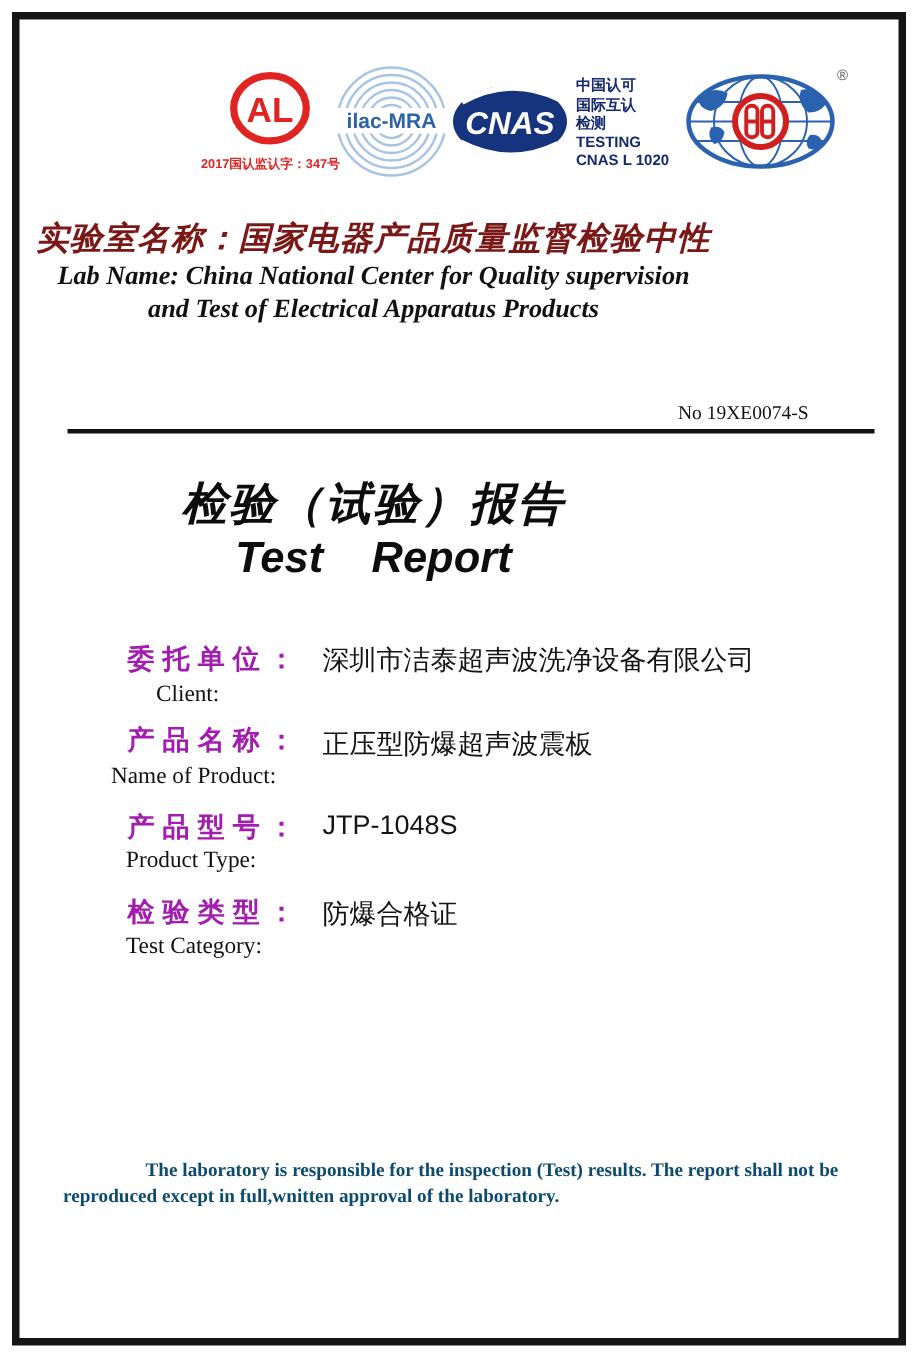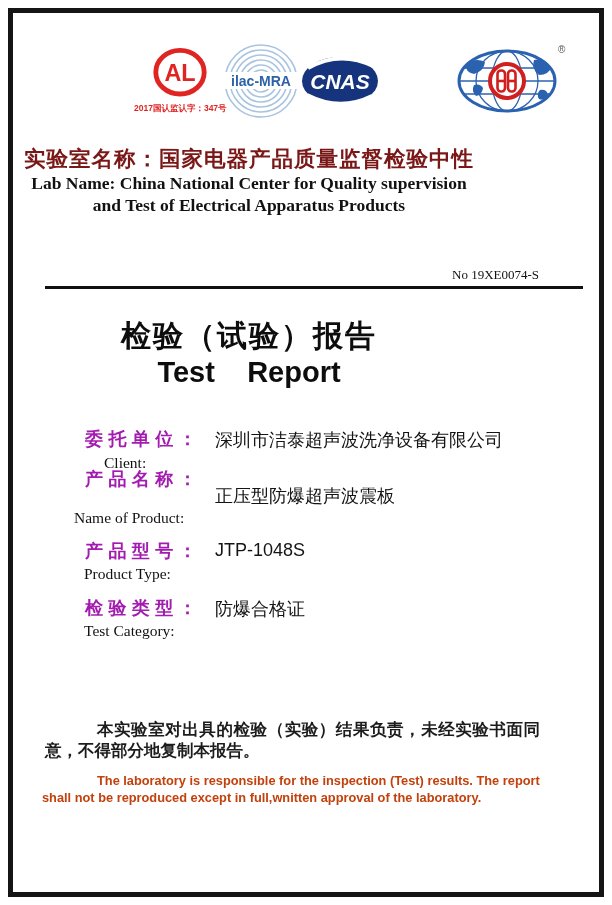--- a/index.html
+++ b/index.html
@@ -1,20 +1,20 @@
 <!DOCTYPE html>
 <html><head>
 <meta charset="utf-8">
 <style>
   html,body{margin:0;padding:0;background:#ffffff;}
   .page{position:relative;width:612px;height:905px;background:#fff;overflow:hidden;
         font-family:"Liberation Sans",sans-serif;color:#1a1a1a;}
   .frame{position:absolute;left:8px;top:8px;right:8px;bottom:8px;border:5px solid #151515;}
   .abs{position:absolute;}
-  .center{left:0;width:498px;text-align:center;}
+  .center{left:0;width:498px;text-align:center;font-style:italic;}
   .serif{font-family:"Liberation Serif",serif;}
 
   
   .logo-group{text-align:center;}
   .cma-num{font-size:15px;font-weight:bold;color:#e02422;letter-spacing:.5px;margin-top:1px;}
   .al-cap{font-size:8.5px;font-weight:bold;color:#e02422;margin-top:1px;white-space:nowrap;}
   .cnas-cap{font-size:10px;font-weight:bold;color:#15296e;line-height:12.5px;text-align:left;}
 
   
   .lab-cn{top:144px;font-size:21.5px;font-weight:bold;color:#7a1717;letter-spacing:1px;}
@@ -28,21 +28,21 @@
 
   
   .f-label{position:absolute;left:85px;font-size:18px;font-weight:bold;color:#a21caf;letter-spacing:.3em;white-space:nowrap;}
   .f-value{position:absolute;left:215px;font-size:18px;color:#141414;white-space:nowrap;text-align:right;}
   .f-sub{position:absolute;font-size:15.5px;color:#111;font-family:"Liberation Serif",serif;}
 
   
   .foot-cn{left:45px;top:719px;width:495px;font-size:16.5px;font-weight:600;line-height:21px;
            text-indent:52px;color:#1c1c1c;text-align:justify;}
   .foot-en{left:42px;top:772px;width:528px;font-size:12.8px;font-weight:600;line-height:17px;
-           text-indent:55px;color:#c2410c;}
+           text-indent:55px;color:#0c4a6e;font-family:Liberation Serif, serif;}
 </style>
 </head>
 <body>
 
 <div class="page">
   <div class="frame"></div>
 
 
   <div class="abs logo-group" style="left:134px;top:48px;width:92px;">
     <svg width="60" height="50" viewBox="0 0 70 62">
@@ -66,20 +66,27 @@
     <text x="39" y="43.5" text-anchor="middle" font-family="Liberation Sans, sans-serif" font-size="14" font-weight="bold" fill="#2e62a6">ilac-MRA</text>
   </svg>
 
   <svg class="abs" style="left:300px;top:55px;" width="80" height="52" viewBox="0 0 80 52">
     <ellipse cx="40" cy="26" rx="38" ry="24" fill="#16337e"></ellipse>
     <path d="M8,13 Q40,-5 73,11" stroke="#ffffff" stroke-width="4" fill="none"></path>
     <path d="M7,40 Q40,57 72,41" stroke="#ffffff" stroke-width="4" fill="none"></path>
     <text x="40" y="34" text-anchor="middle" font-family="Liberation Sans, sans-serif" font-size="21" font-weight="bold" font-style="italic" fill="#ffffff">CNAS</text>
   </svg>
 
+  <div class="abs cnas-cap" style="left:384px;top:52px;">
+    <div>中国认可</div>
+    <div>国际互认</div>
+    <div>检测</div>
+    <div>TESTING</div>
+    <div>CNAS L 1020</div>
+  </div>
 
   <svg class="abs" style="left:454px;top:40px;" width="112" height="78" viewBox="0 0 112 78">
     <defs>
         <clipPath id="gclip">
           <ellipse cx="53" cy="41" rx="48" ry="30"></ellipse>
         </clipPath>
       </defs>
     <text x="104" y="13" font-size="10" fill="#555">®</text>
     <ellipse cx="53" cy="41" rx="48" ry="30" fill="#ffffff" stroke="#2b62b0" stroke-width="3"></ellipse>
     <g clip-path="url(#gclip)" stroke="#2b62b0" stroke-width="1.3" fill="none">
@@ -113,30 +120,29 @@
 
   <div class="abs center title-cn">检验（试验）报告</div>
   <div class="abs center title-en">Test    Report</div>
 
   <div>
     <span class="f-label" style="top:427px;">委托单位：</span>
     <span class="f-value" style="top:428px;">深圳市洁泰超声波洗净设备有限公司</span>
     <span class="f-sub" style="left:104px;top:454px;">Client:</span>
   </div>
   <div>
-    <span class="f-label" style="top:467px;font-family:Liberation Mono, monospace;">产品名称：</span>
+    <span class="f-label" style="top:481px;font-family:Liberation Mono, monospace;">产品名称：</span>
     <span class="f-value" style="top:484px;">正压型防爆超声波震板</span>
     <span class="f-sub" style="left:74px;top:509px;">Name of Product:</span>
   </div>
   <div>
     <span class="f-label" style="top:539px;">产品型号：</span>
     <span class="f-value" style="top:540px;">JTP-1048S</span>
     <span class="f-sub" style="left:84px;top:565px;">Product Type:</span>
   </div>
   <div>
     <span class="f-label" style="top:596px;">检验类型：</span>
     <span class="f-value" style="top:597px;">防爆合格证</span>
     <span class="f-sub" style="left:84px;top:622px;">Test Category:</span>
   </div>
 
-  <div class="abs foot-cn">本实验室对出具的检验（实验）结果负责，未经实验书面同意，不得部分地复制本报告。</div>
   <div class="abs foot-en">The laboratory is responsible for the inspection (Test) results. The report shall not be reproduced except in full,wnitten approval of the laboratory.</div>
 </div>
 
 </body></html>

